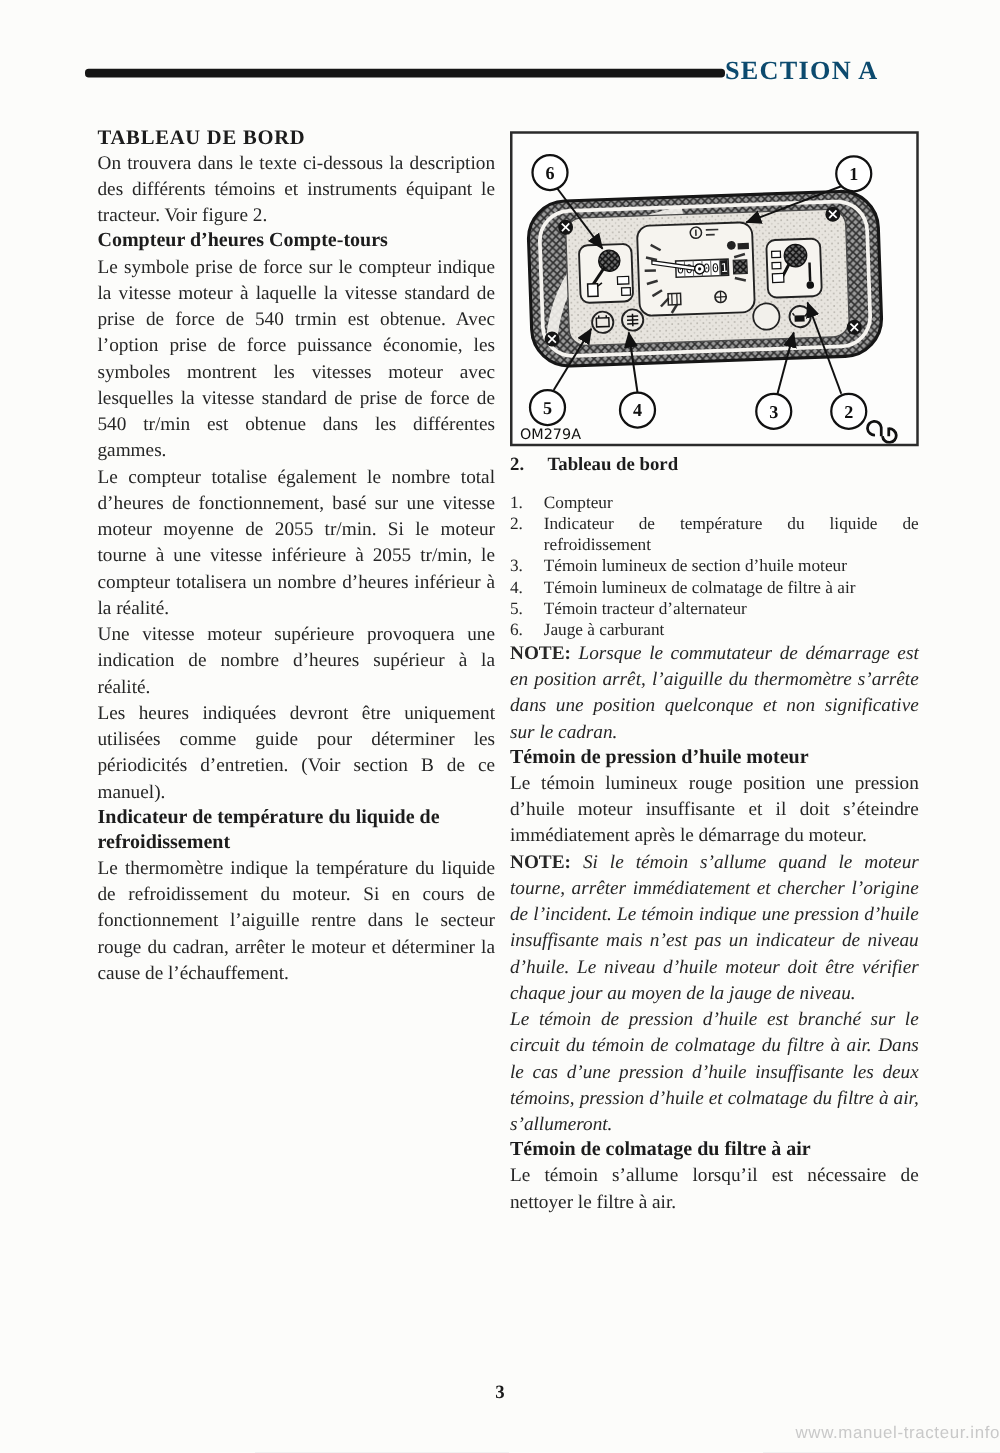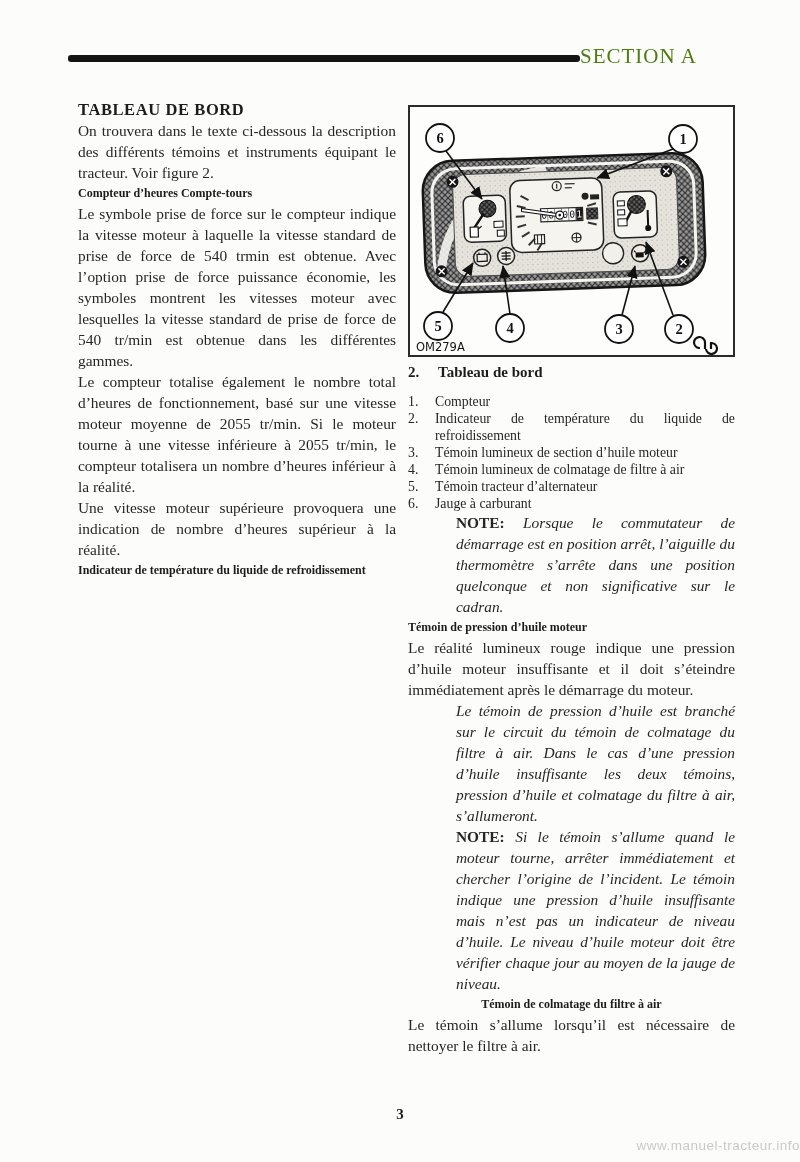--- a/index.html
+++ b/index.html
@@ -1,33 +1,33 @@
 <!DOCTYPE html>
 <html><head>
 <meta charset="utf-8">
 <style>
   html,body{margin:0;padding:0;background:#e8e8e8;}
   .page{position:relative;width:800px;height:1162px;margin:0 auto;background:#fcfcfa;
         font-family:"Liberation Serif", serif;color:#262626;overflow:hidden;}
   
   .hrule{position:absolute;left:68px;top:55px;width:512px;height:7px;background:#151515;border-radius:3px;}
-  .section-label{position:absolute;left:580px;top:44px;font-size:21px;font-weight:normal;letter-spacing:1px;color:#4d7c0f;}
+  .section-label{position:absolute;left:580px;top:44px;font-size:21px;font-weight:bold;letter-spacing:1px;color:#0c4a6e;}
   
   .col{position:absolute;top:100px;}
   .col-left{left:78px;width:318px;}
   .col-right{left:408px;width:327px;}
   .col p{margin:0;font-size:15.4px;line-height:21px;text-align:justify;}
-  .col .ital{font-style:italic;margin-left:48px;}
+  .col .ital{font-style:italic;}
   .note-label{font-weight:bold;font-style:normal;}
   h1.doc{margin:0;font-size:16.5px;letter-spacing:.6px;font-weight:bold;color:#1c1c1c;}
-  h2.doc{margin:0;font-size:12px;line-height:20px;font-weight:bold;color:#1c1c1c;}
+  h2.doc{margin:0;font-size:16px;line-height:20px;font-weight:bold;color:#1c1c1c;}
   .mt-a{margin-top:6px;} .mt-b{margin-top:13px;} .mt-c{margin-top:64px;} .mt-d{margin-top:4px;}
   .mt-e{margin-top:19px;} .mt-f{margin-top:16px;} .mt-g{margin-top:18px;} .mt-h{margin-top:27px;}
   .mt-i{margin-top:55px;} .mt-j{margin-top:3px;}
-  .mt-k{margin-top:30px;} .mt-l{margin-top:31px;font-family:Liberation Serif, serif;} .mt-m{margin-top:28px;text-align:center;}
+  .mt-k{margin-top:30px;} .mt-l{margin-top:31px;font-family:Liberation Serif, serif;} .mt-m{margin-top:28px;}
   
   .figure-box{margin-top:5px;width:323px;height:248px;border:2px solid #2b2b2b;background:#fdfdfc;position:relative;}
   .figure-box svg{position:absolute;left:0;top:0;}
   .fig-caption{display:flex;margin-top:7px;font-size:15px;font-weight:bold;color:#1c1c1c;}
   .fig-caption .lnum{width:30px;}
   
   .legend{margin-top:12px;}
   .legend-row{display:flex;font-size:13.8px;line-height:17px;text-align:justify;}
   .legend-row .lnum{width:27px;flex:0 0 27px;}
   .legend-row .ltxt{flex:1;}
@@ -45,21 +45,23 @@
   <div class="hrule"></div>
   <div class="section-label">SECTION A</div>
 
   <div class="col col-left">
     <h1 class="doc mt-a">TABLEAU DE BORD</h1>
     <p class="mt-b">On trouvera dans le texte ci-dessous la description des différents témoins et instruments équipant le tracteur. Voir figure 2.</p>
     <h2 class="doc mt-c">Compteur d’heures Compte-tours</h2>
     <p class="mt-e">Le symbole prise de force sur le compteur indique la vitesse moteur à laquelle la vitesse standard de prise de force de 540 trmin est obtenue. Avec l’option prise de force puissance économie, les symboles montrent les vitesses moteur avec lesquelles la vitesse standard de prise de force de 540 tr/min est obtenue dans les différentes gammes.</p>
     <p class="mt-f">Le compteur totalise également le nombre total d’heures de fonctionnement, basé sur une vitesse moteur moyenne de 2055 tr/min. Si le moteur tourne à une vitesse inférieure à 2055 tr/min, le compteur totalisera un nombre d’heures inférieur à la réalité.</p>
     <p class="mt-g">Une vitesse moteur supérieure provoquera une indication de nombre d’heures supérieur à la réalité.</p>
+    <p class="mt-h">Les heures indiquées devront être uniquement utilisées comme guide pour déterminer les périodicités d’entretien. (Voir section B de ce manuel).</p>
     <h2 class="doc mt-i">Indicateur de température du liquide de refroidissement</h2>
+    <p class="mt-j">Le thermomètre indique la température du liquide de refroidissement du moteur. Si en cours de fonctionnement l’aiguille rentre dans le secteur rouge du cadran, arrêter le moteur et déterminer la cause de l’échauffement.</p>
   </div>
 
   <div class="col col-right">
 
     <div class="figure-box">
       <svg width="323" height="248" viewBox="0 0 323 248">
         <defs>
           <pattern id="hatch" width="6" height="6" patternUnits="userSpaceOnUse">
             <rect width="6" height="6" fill="#9a9a9a"></rect>
             <path d="M0 0 L6 6 M6 0 L0 6" stroke="#2e2e2e" stroke-width="1.2"></path>
@@ -267,28 +269,28 @@
           <span class="ltxt">Jauge à carburant</span>
         </div>
     </div>
 
     <p class="ital mt-k">
       <span class="note-label">NOTE:</span>
       <span>Lorsque le commutateur de démarrage est en position arrêt, l’aiguille du thermomètre s’arrête dans une position quelconque et non significative sur le cadran.</span>
     </p>
 
     <h2 class="doc mt-l">Témoin de pression d’huile moteur</h2>
-    <p class="mt-j">Le réalité lumineux rouge indique une pression d’huile moteur insuffisante et il doit s’éteindre immédiatement après le démarrage du moteur.</p>
-
-    <p class="ital mt-f">Le témoin de pression d’huile est branché sur le circuit du témoin de colmatage du filtre à air. Dans le cas d’une pression d’huile insuffisante les deux témoins, pression d’huile et colmatage du filtre à air, s’allumeront.</p>
+    <p class="mt-j">Le témoin lumineux rouge position une pression d’huile moteur insuffisante et il doit s’éteindre immédiatement après le démarrage du moteur.</p>
 
     <p class="ital mt-e">
       <span class="note-label">NOTE:</span>
       <span>Si le témoin s’allume quand le moteur tourne, arrêter immédiatement et chercher l’origine de l’incident. Le témoin indique une pression d’huile insuffisante mais n’est pas un indicateur de niveau d’huile. Le niveau d’huile moteur doit être vérifier chaque jour au moyen de la jauge de niveau.</span>
     </p>
 
+    <p class="ital mt-f">Le témoin de pression d’huile est branché sur le circuit du témoin de colmatage du filtre à air. Dans le cas d’une pression d’huile insuffisante les deux témoins, pression d’huile et colmatage du filtre à air, s’allumeront.</p>
+
     <h2 class="doc mt-m">Témoin de colmatage du filtre à air</h2>
     <p class="mt-j">Le témoin s’allume lorsqu’il est nécessaire de nettoyer le filtre à air.</p>
   </div>
 
   <div class="page-number">3</div>
   <div class="watermark">www.manuel-tracteur.info</div>
 </div>
 
 </body></html>

